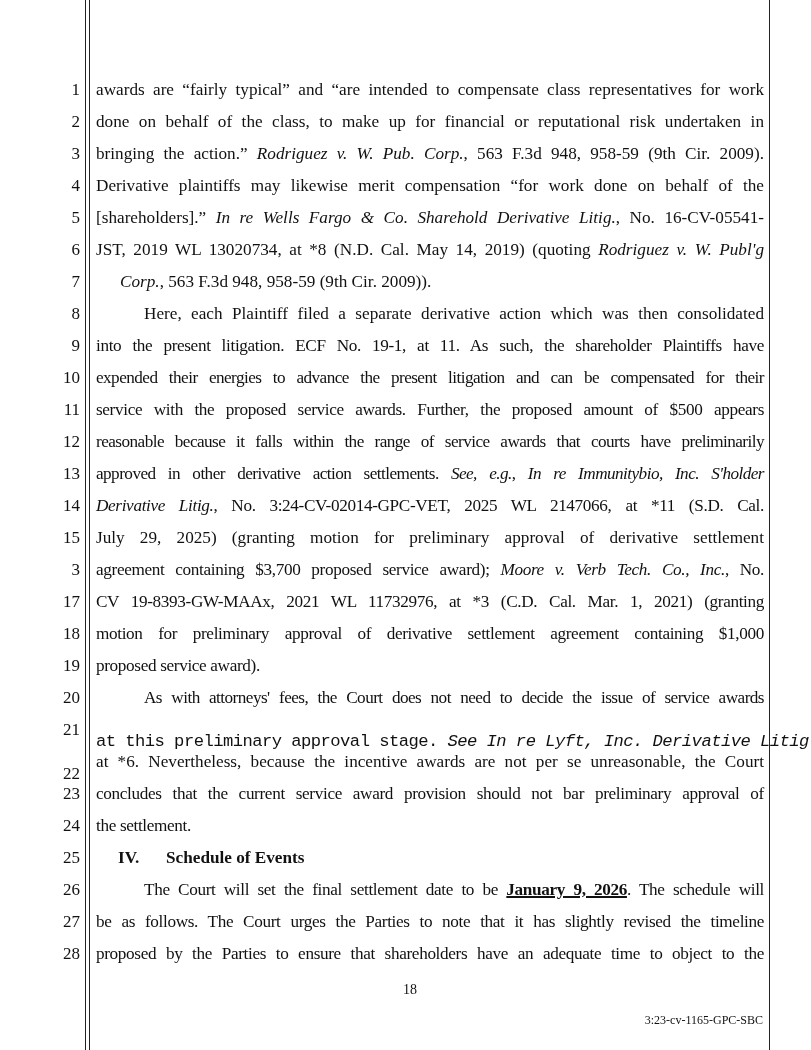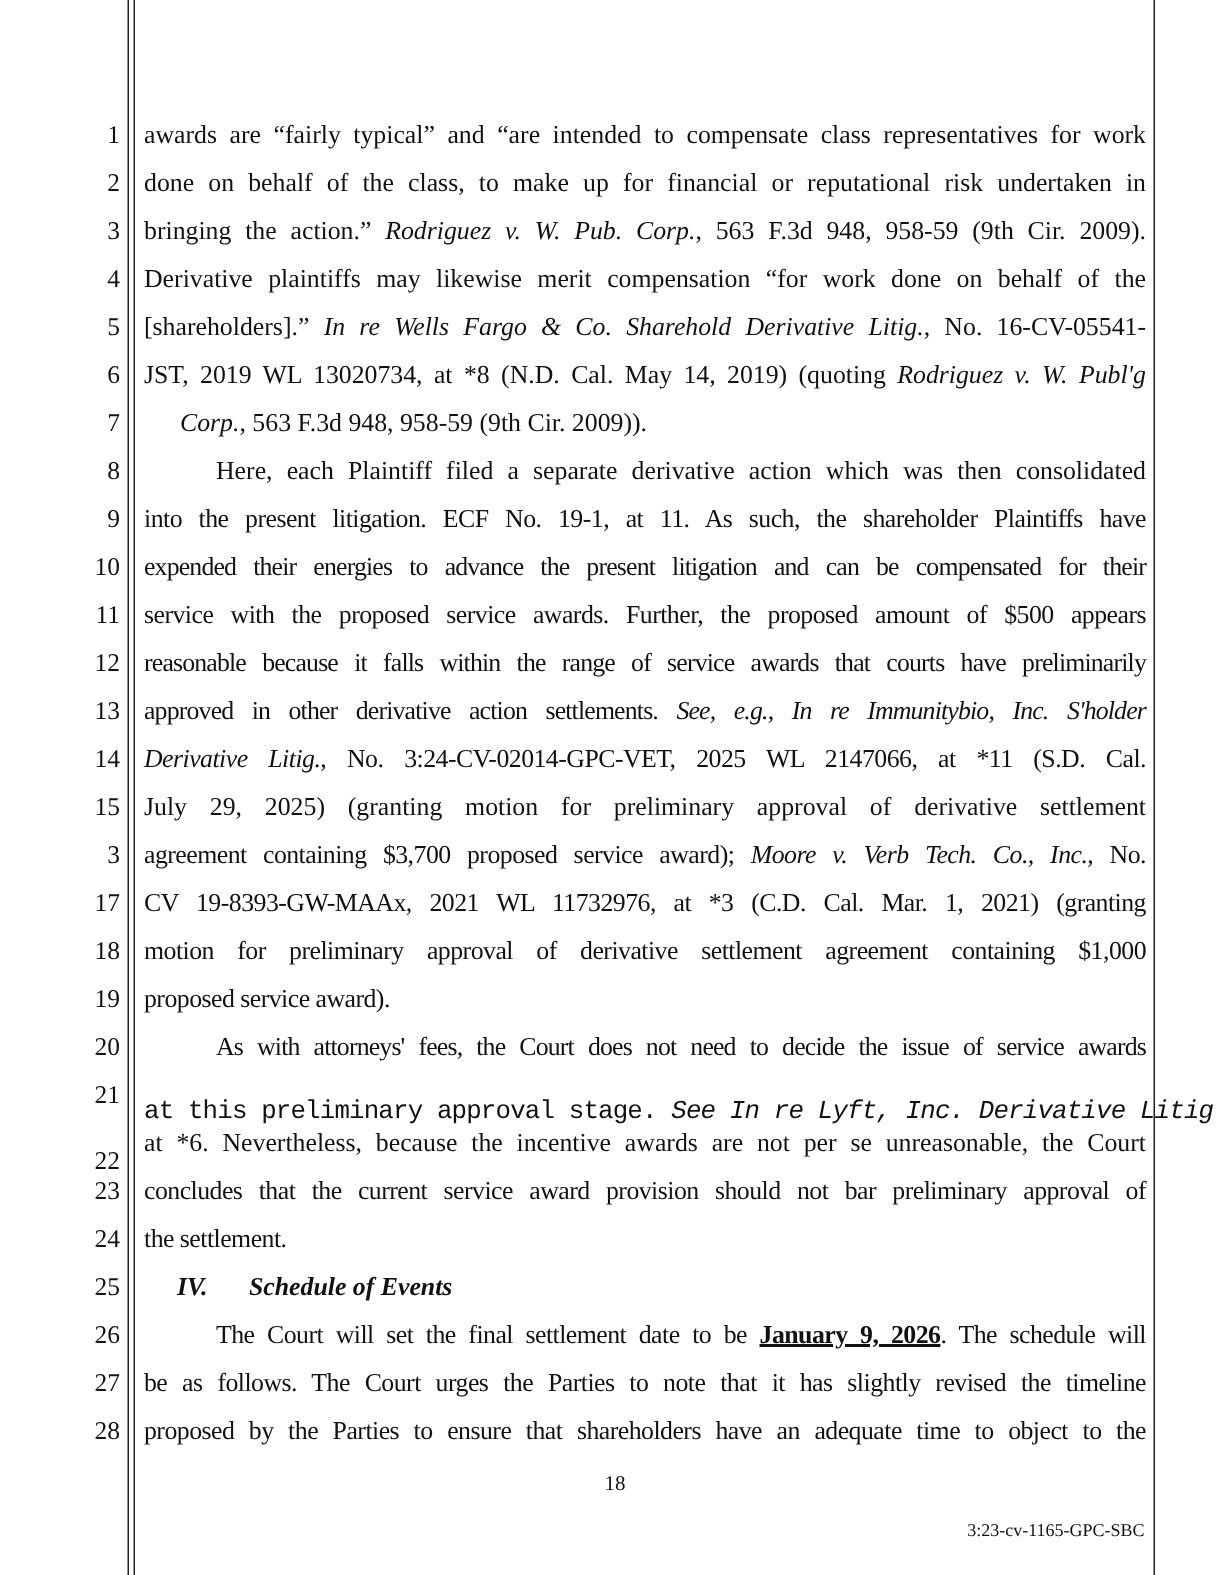--- a/index.html
+++ b/index.html
@@ -85,21 +85,20 @@
     }
     .text-line.indent {
       padding-left: 48px;
       width: 620px;
     }
     .text-line.heading {
       font-weight: bold;
       text-align-last: left;
       padding-left: 22px;
       width: 646px;
-      font-style: italic;
     }
     .text-line.heading .num {
       display: inline-block;
       width: 48px;
     }
     .text-line.cond {
       letter-spacing: -0.35px;
     }
     .text-line.cond2 {
       letter-spacing: -0.55px;

